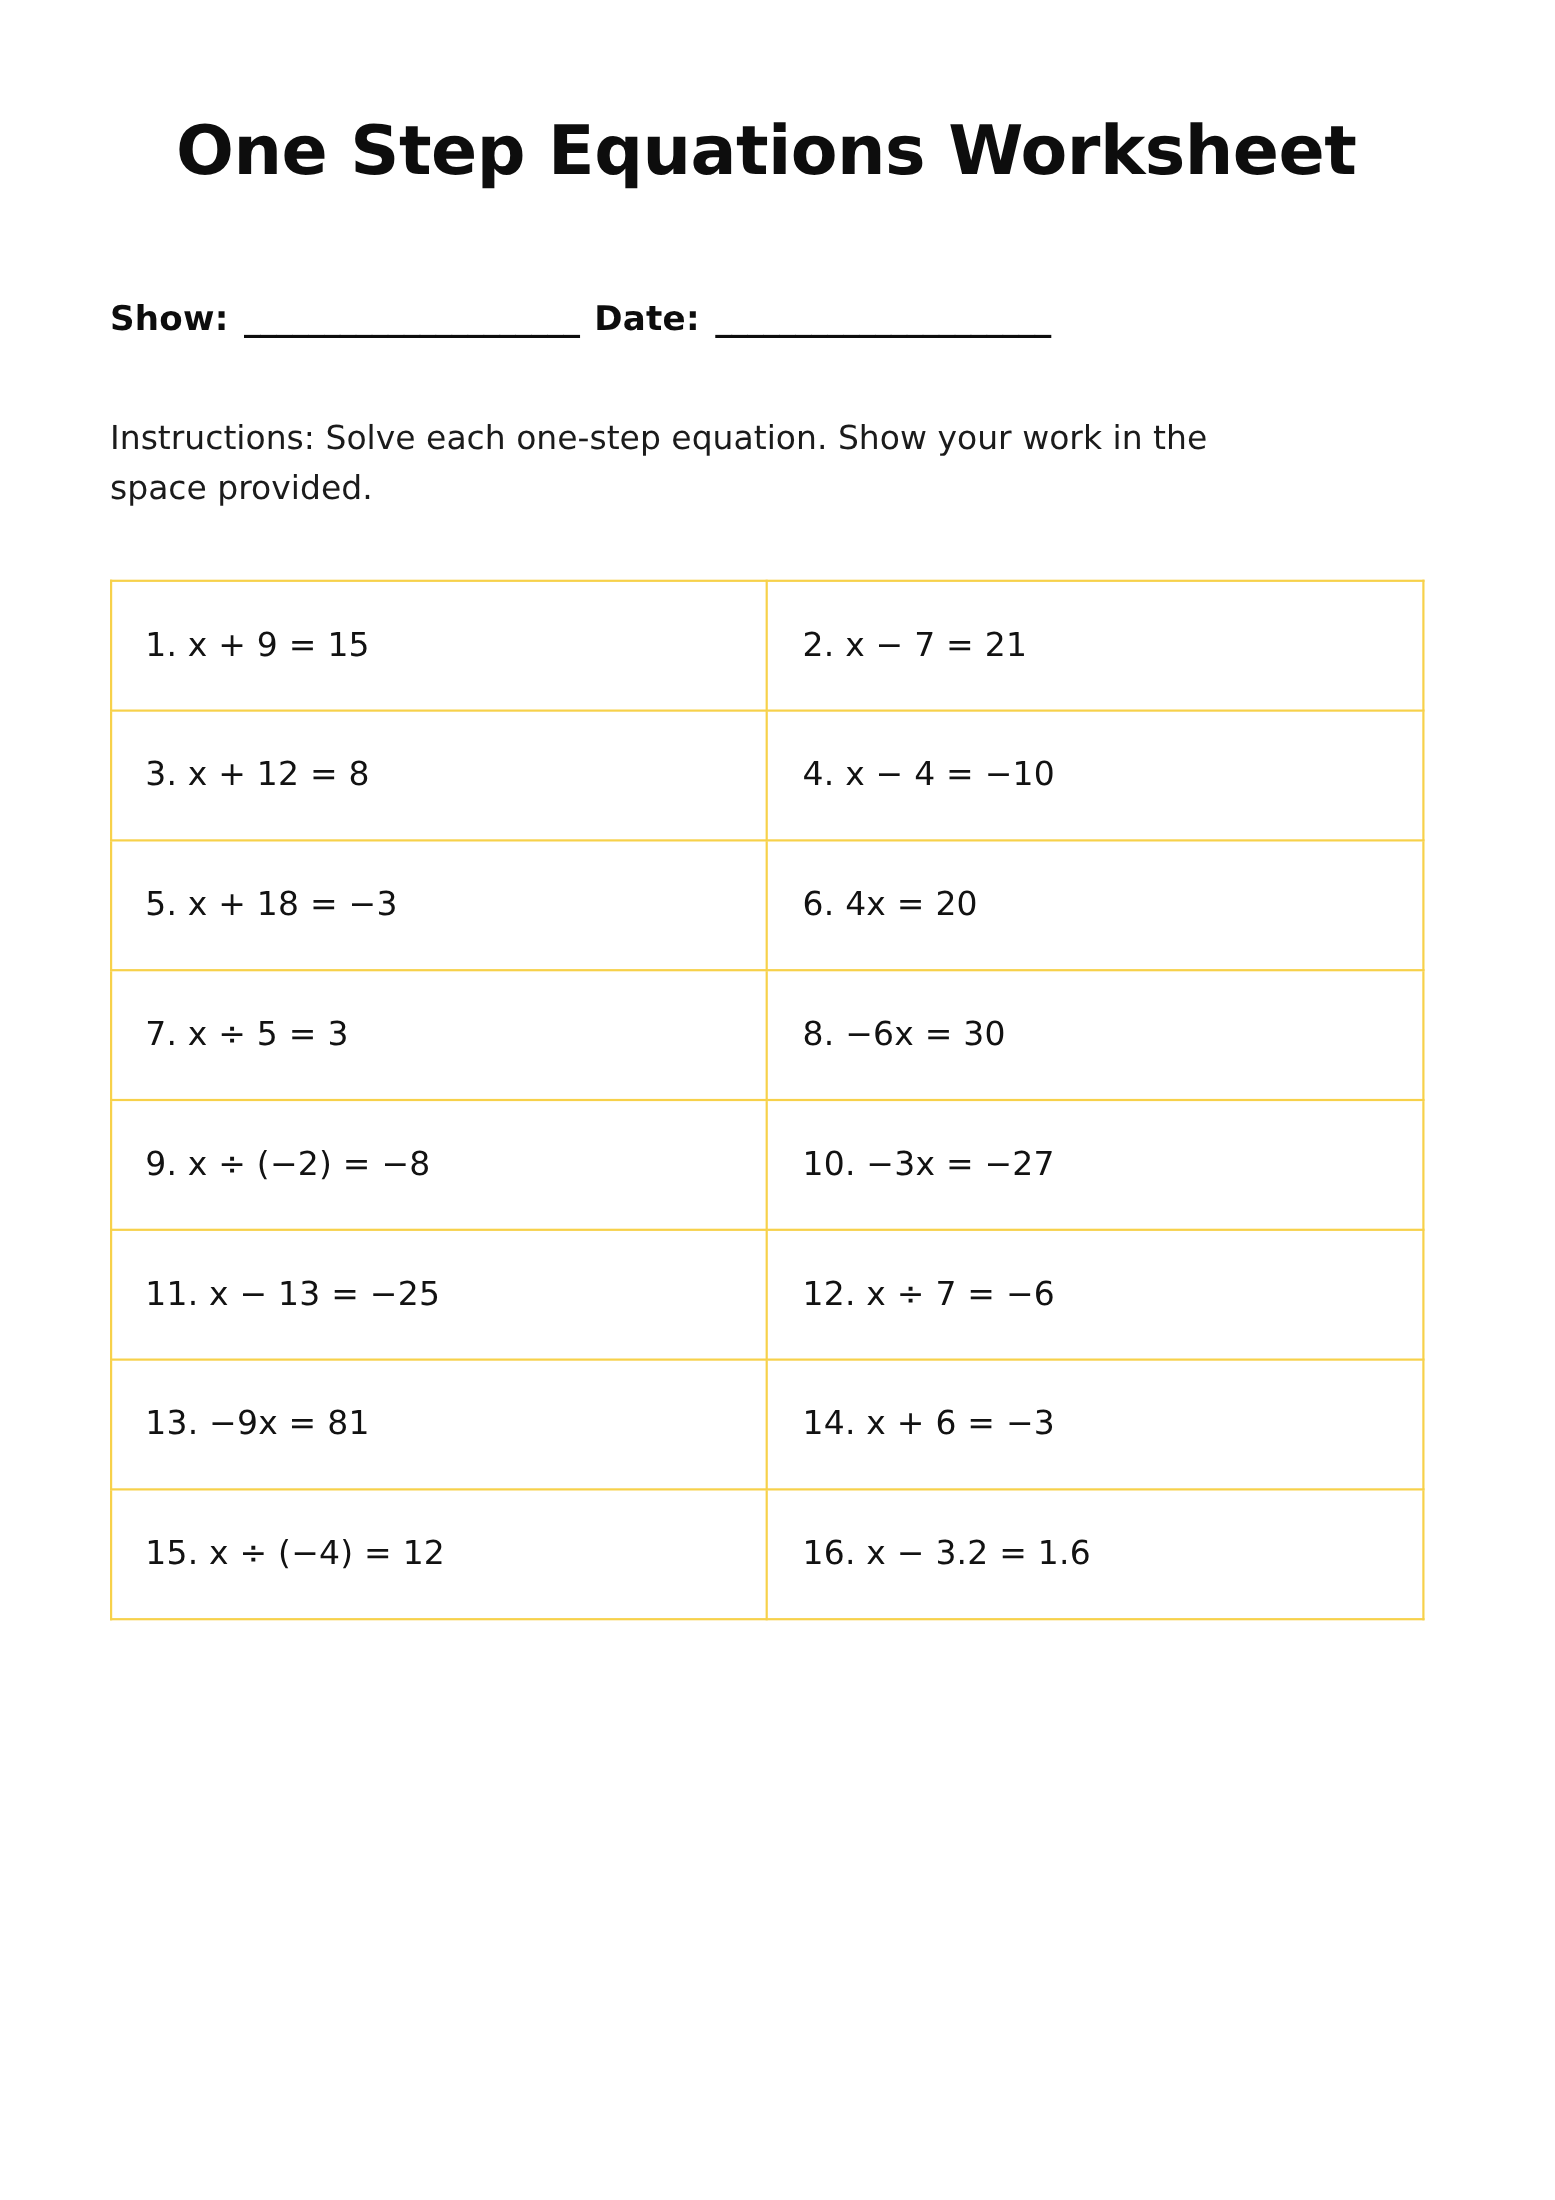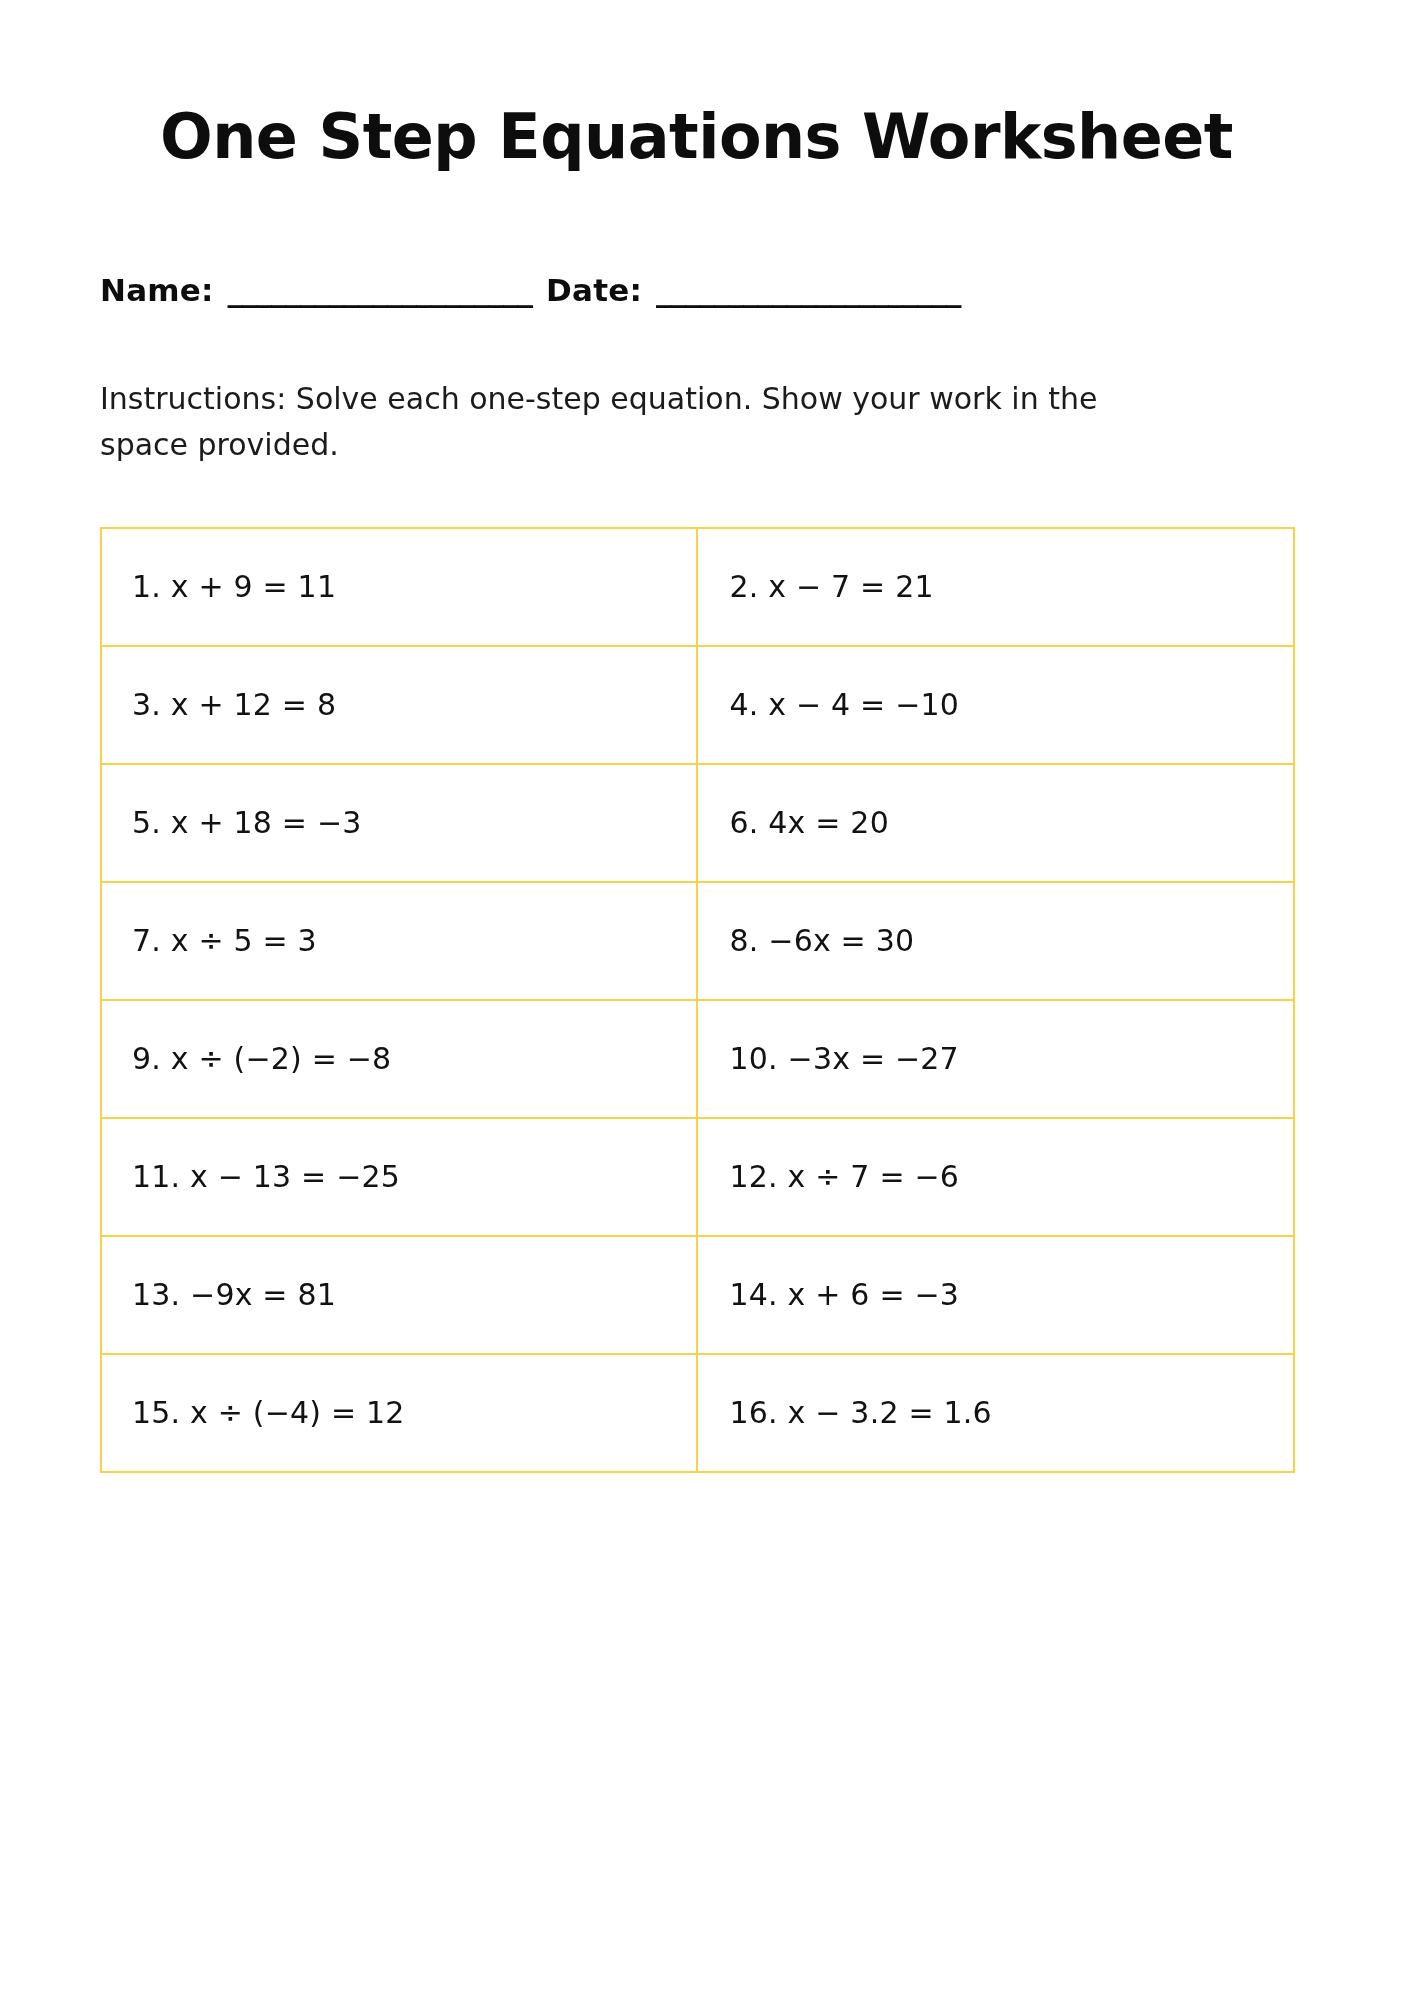--- a/index.html
+++ b/index.html
@@ -77,32 +77,32 @@
   .grid td.right { width: 50%; padding-left: 32px; }
 </style>
 </head>
 <body>
 
 <div class="page">
 
   <h1 class="title">One Step Equations Worksheet</h1>
 
   <div class="namedate">
-    <span>Name:</span><span class="gap"></span><span class="blank">_____________________</span><span class="gap"></span><span>Date:</span><span class="gap"></span><span class="blank">_____________________</span>
+    <span>Show:</span><span class="gap"></span><span class="blank">_____________________</span><span class="gap"></span><span>Date:</span><span class="gap"></span><span class="blank">_____________________</span>
   </div>
 
   <div class="instructions">
     <b>Instructions:</b>
     <span>Solve each one-step equation. Show your work in the space provided.</span>
   </div>
 
   <table class="grid">
     <tbody>
       <tr>
-        <td class="left">1. x + 9 = 11</td>
+        <td class="left">1. x + 9 = 15</td>
         <td class="right">2. x − 7 = 21</td>
       </tr>
       <tr>
         <td class="left">3. x + 12 = 8</td>
         <td class="right">4. x − 4 = −10</td>
       </tr>
       <tr>
         <td class="left">5. x + 18 = −3</td>
         <td class="right">6. 4x = 20</td>
       </tr>

